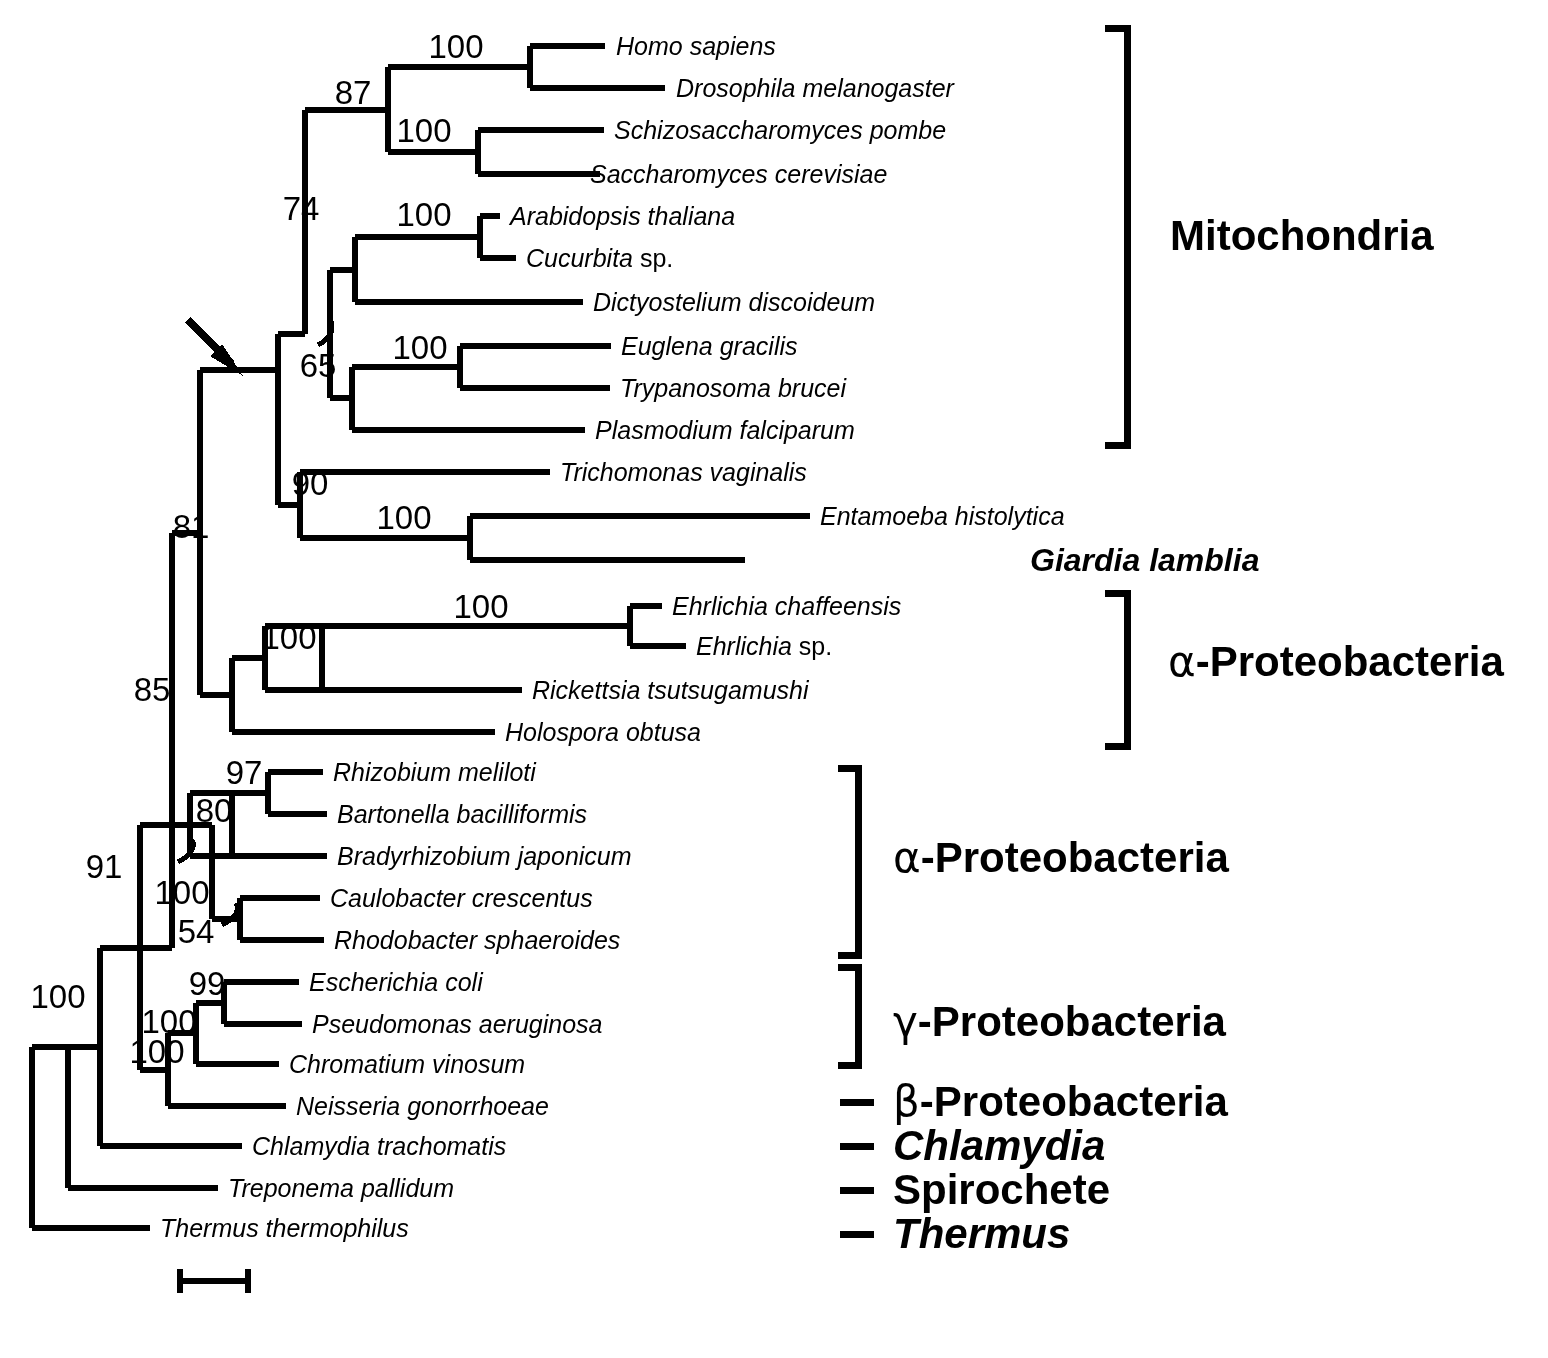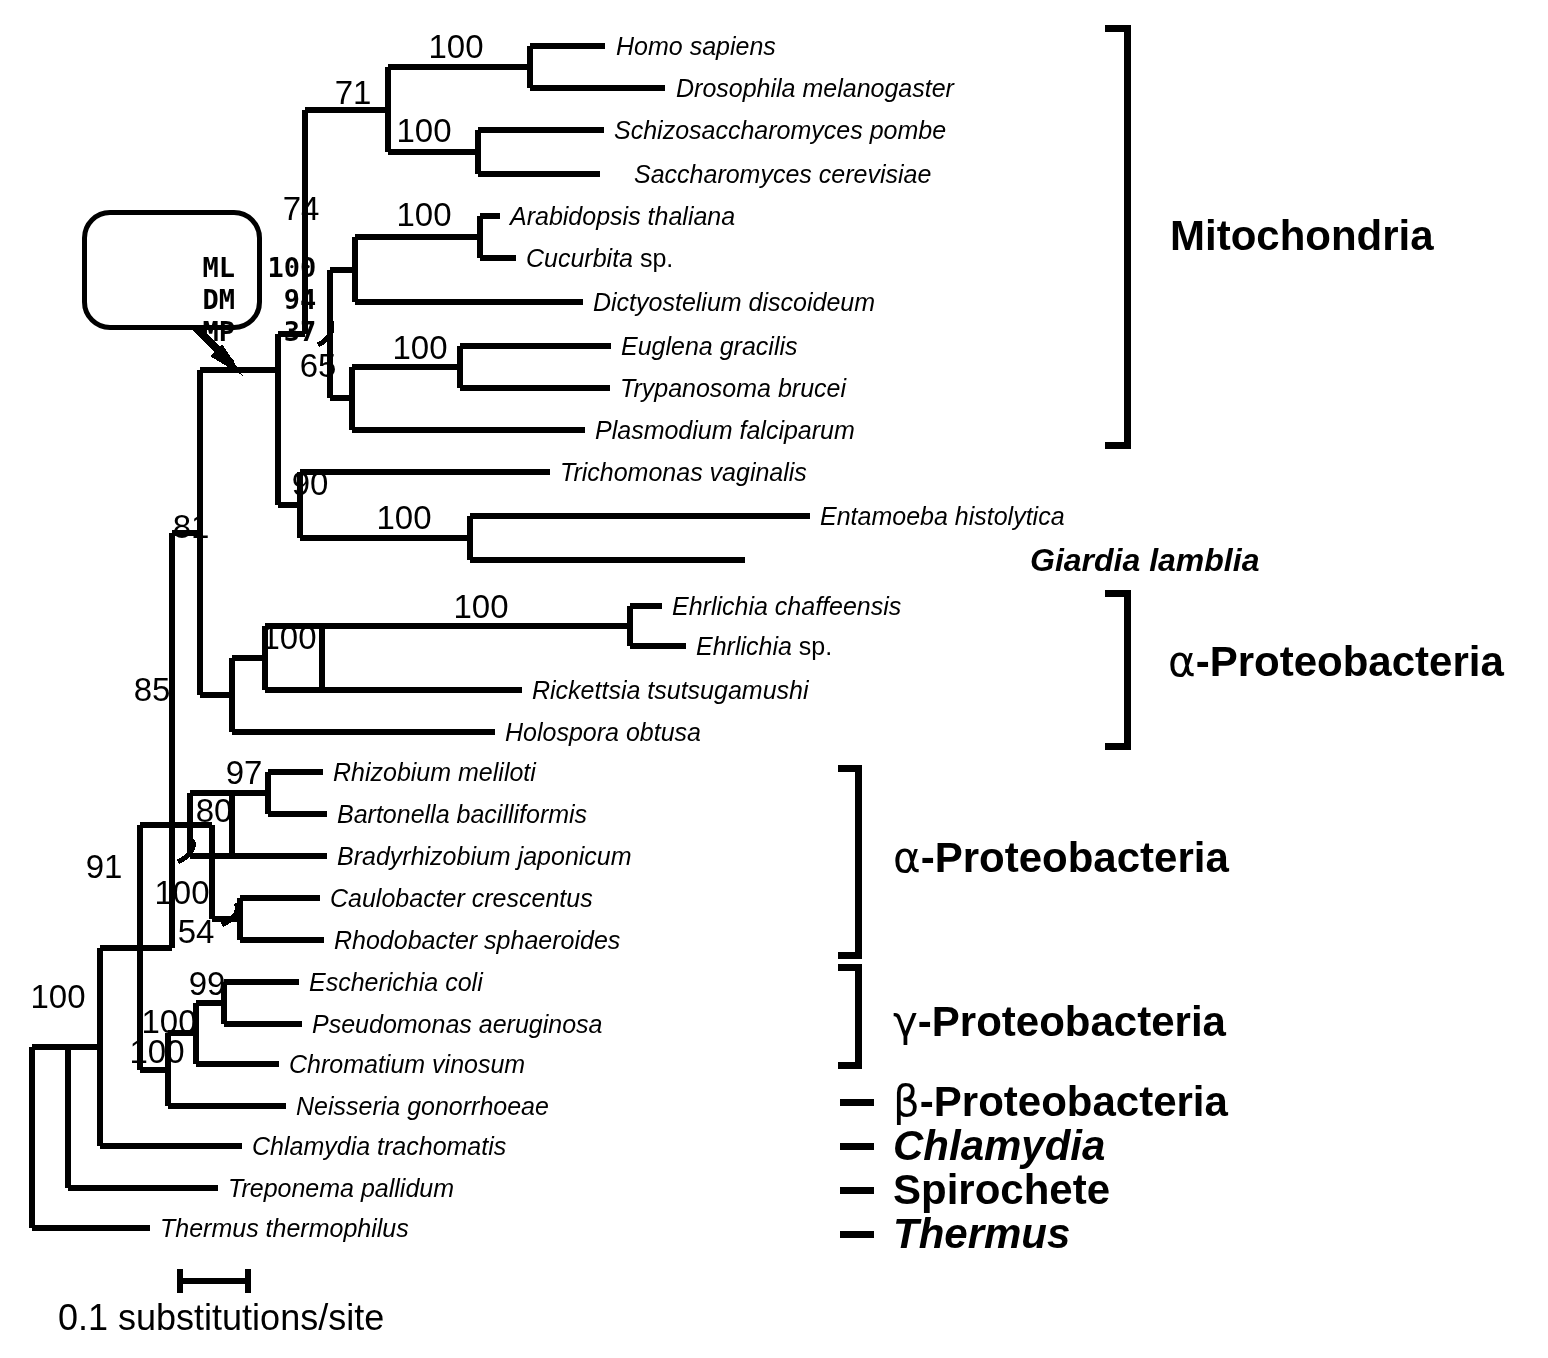--- a/index.html
+++ b/index.html
@@ -181,37 +181,26 @@
     </g>
 
     <g stroke="#000" stroke-width="7" shape-rendering="crispEdges">
       <path d="M840,1102 L874,1102"></path>
       <path d="M840,1146 L874,1146"></path>
       <path d="M840,1190 L874,1190"></path>
       <path d="M840,1234 L874,1234"></path>
     </g>
   </svg>
 
-  <div class="legendbox">
-    <div class="legendrow" style="left:18px;top:12px;">
-      <span>ML</span><span>&nbsp;&nbsp;</span><span>100</span>
-    </div>
-    <div class="legendrow" style="left:18px;top:44px;">
-      <span>DM</span><span>&nbsp;&nbsp;&nbsp;</span><span>94</span>
-    </div>
-    <div class="legendrow" style="left:18px;top:76px;">
-      <span>MP</span><span>&nbsp;&nbsp;&nbsp;</span><span>37</span>
-    </div>
-  </div>
 
   <div id="tips">
       <div class="tip" style="left: 616px; top: 46px;"><span>Homo sapiens</span></div>
       <div class="tip" style="left: 676px; top: 88px;"><span>Drosophila melanogaster</span></div>
       <div class="tip" style="left: 614px; top: 130px;"><span>Schizosaccharomyces pombe</span></div>
-      <div class="tip" style="left: 634px; top: 174px;"><span>Saccharomyces cerevisiae</span></div>
+      <div class="tip" style="left: 590px; top: 174px;"><span>Saccharomyces cerevisiae</span></div>
       <div class="tip" style="left: 510px; top: 216px;"><span>Arabidopsis thaliana</span></div>
       <div class="tip" style="left: 526px; top: 258px;"><span>Cucurbita</span><span class="upr"> sp.</span></div>
       <div class="tip" style="left: 593px; top: 302px;"><span>Dictyostelium discoideum</span></div>
       <div class="tip" style="left: 621px; top: 346px;"><span>Euglena gracilis</span></div>
       <div class="tip" style="left: 620px; top: 388px;"><span>Trypanosoma brucei</span></div>
       <div class="tip" style="left: 595px; top: 430px;"><span>Plasmodium falciparum</span></div>
       <div class="tip" style="left: 560px; top: 472px;"><span>Trichomonas vaginalis</span></div>
       <div class="tip" style="left: 820px; top: 516px; text-align: right;"><span>Entamoeba histolytica</span></div>
       <div class="tip big" style="left: 1030px; top: 560px;"><span>Giardia lamblia</span></div>
       <div class="tip" style="left: 672px; top: 606px;"><span>Ehrlichia chaffeensis</span></div>
@@ -227,21 +216,21 @@
       <div class="tip" style="left: 312px; top: 1024px;"><span>Pseudomonas aeruginosa</span></div>
       <div class="tip" style="left: 289px; top: 1064px;"><span>Chromatium vinosum</span></div>
       <div class="tip" style="left: 296px; top: 1106px;"><span>Neisseria gonorrhoeae</span></div>
       <div class="tip" style="left: 252px; top: 1146px;"><span>Chlamydia trachomatis</span></div>
       <div class="tip" style="left: 228px; top: 1188px;"><span>Treponema pallidum</span></div>
       <div class="tip" style="left: 160px; top: 1228px;"><span>Thermus thermophilus</span></div>
     </div>
 
   <div id="boots">
       <div class="boot" style="left: 456px; top: 46px;">100</div>
-      <div class="boot" style="left: 353px; top: 92px;">71</div>
+      <div class="boot" style="left: 353px; top: 92px;">87</div>
       <div class="boot" style="left: 424px; top: 130px;">100</div>
       <div class="boot" style="left: 301px; top: 208px;">74</div>
       <div class="boot" style="left: 424px; top: 214px;">100</div>
       <div class="boot" style="left: 420px; top: 347px;">100</div>
       <div class="boot" style="left: 318px; top: 365px;">65</div>
       <div class="boot" style="left: 310px; top: 483px;">90</div>
       <div class="boot" style="left: 404px; top: 517px;">100</div>
       <div class="boot" style="left: 191px; top: 526px;">81</div>
       <div class="boot" style="left: 481px; top: 606px;">100</div>
       <div class="boot" style="left: 289px; top: 637px;">100</div>
@@ -261,15 +250,14 @@
       <div class="grouplabel" style="left: 1170px; top: 236px;"><span>Mitochondria</span></div>
       <div class="grouplabel" style="left: 1168px; top: 662px;"><span class="grk">α</span><span>-Proteobacteria</span></div>
       <div class="grouplabel" style="left: 893px; top: 858px;"><span class="grk">α</span><span>-Proteobacteria</span></div>
       <div class="grouplabel" style="left: 893px; top: 1022px;"><span class="grk">γ</span><span>-Proteobacteria</span></div>
       <div class="grouplabel" style="left: 893px; top: 1102px;"><span class="grk">β</span><span>-Proteobacteria</span></div>
       <div class="grouplabel ital" style="left: 893px; top: 1146px;"><span>Chlamydia</span></div>
       <div class="grouplabel" style="left: 893px; top: 1190px;"><span>Spirochete</span></div>
       <div class="grouplabel ital" style="left: 893px; top: 1234px;"><span>Thermus</span></div>
     </div>
 
-  <div class="scaletext">0.1 substitutions/site</div>
 
 </div>
 
 </body></html>

